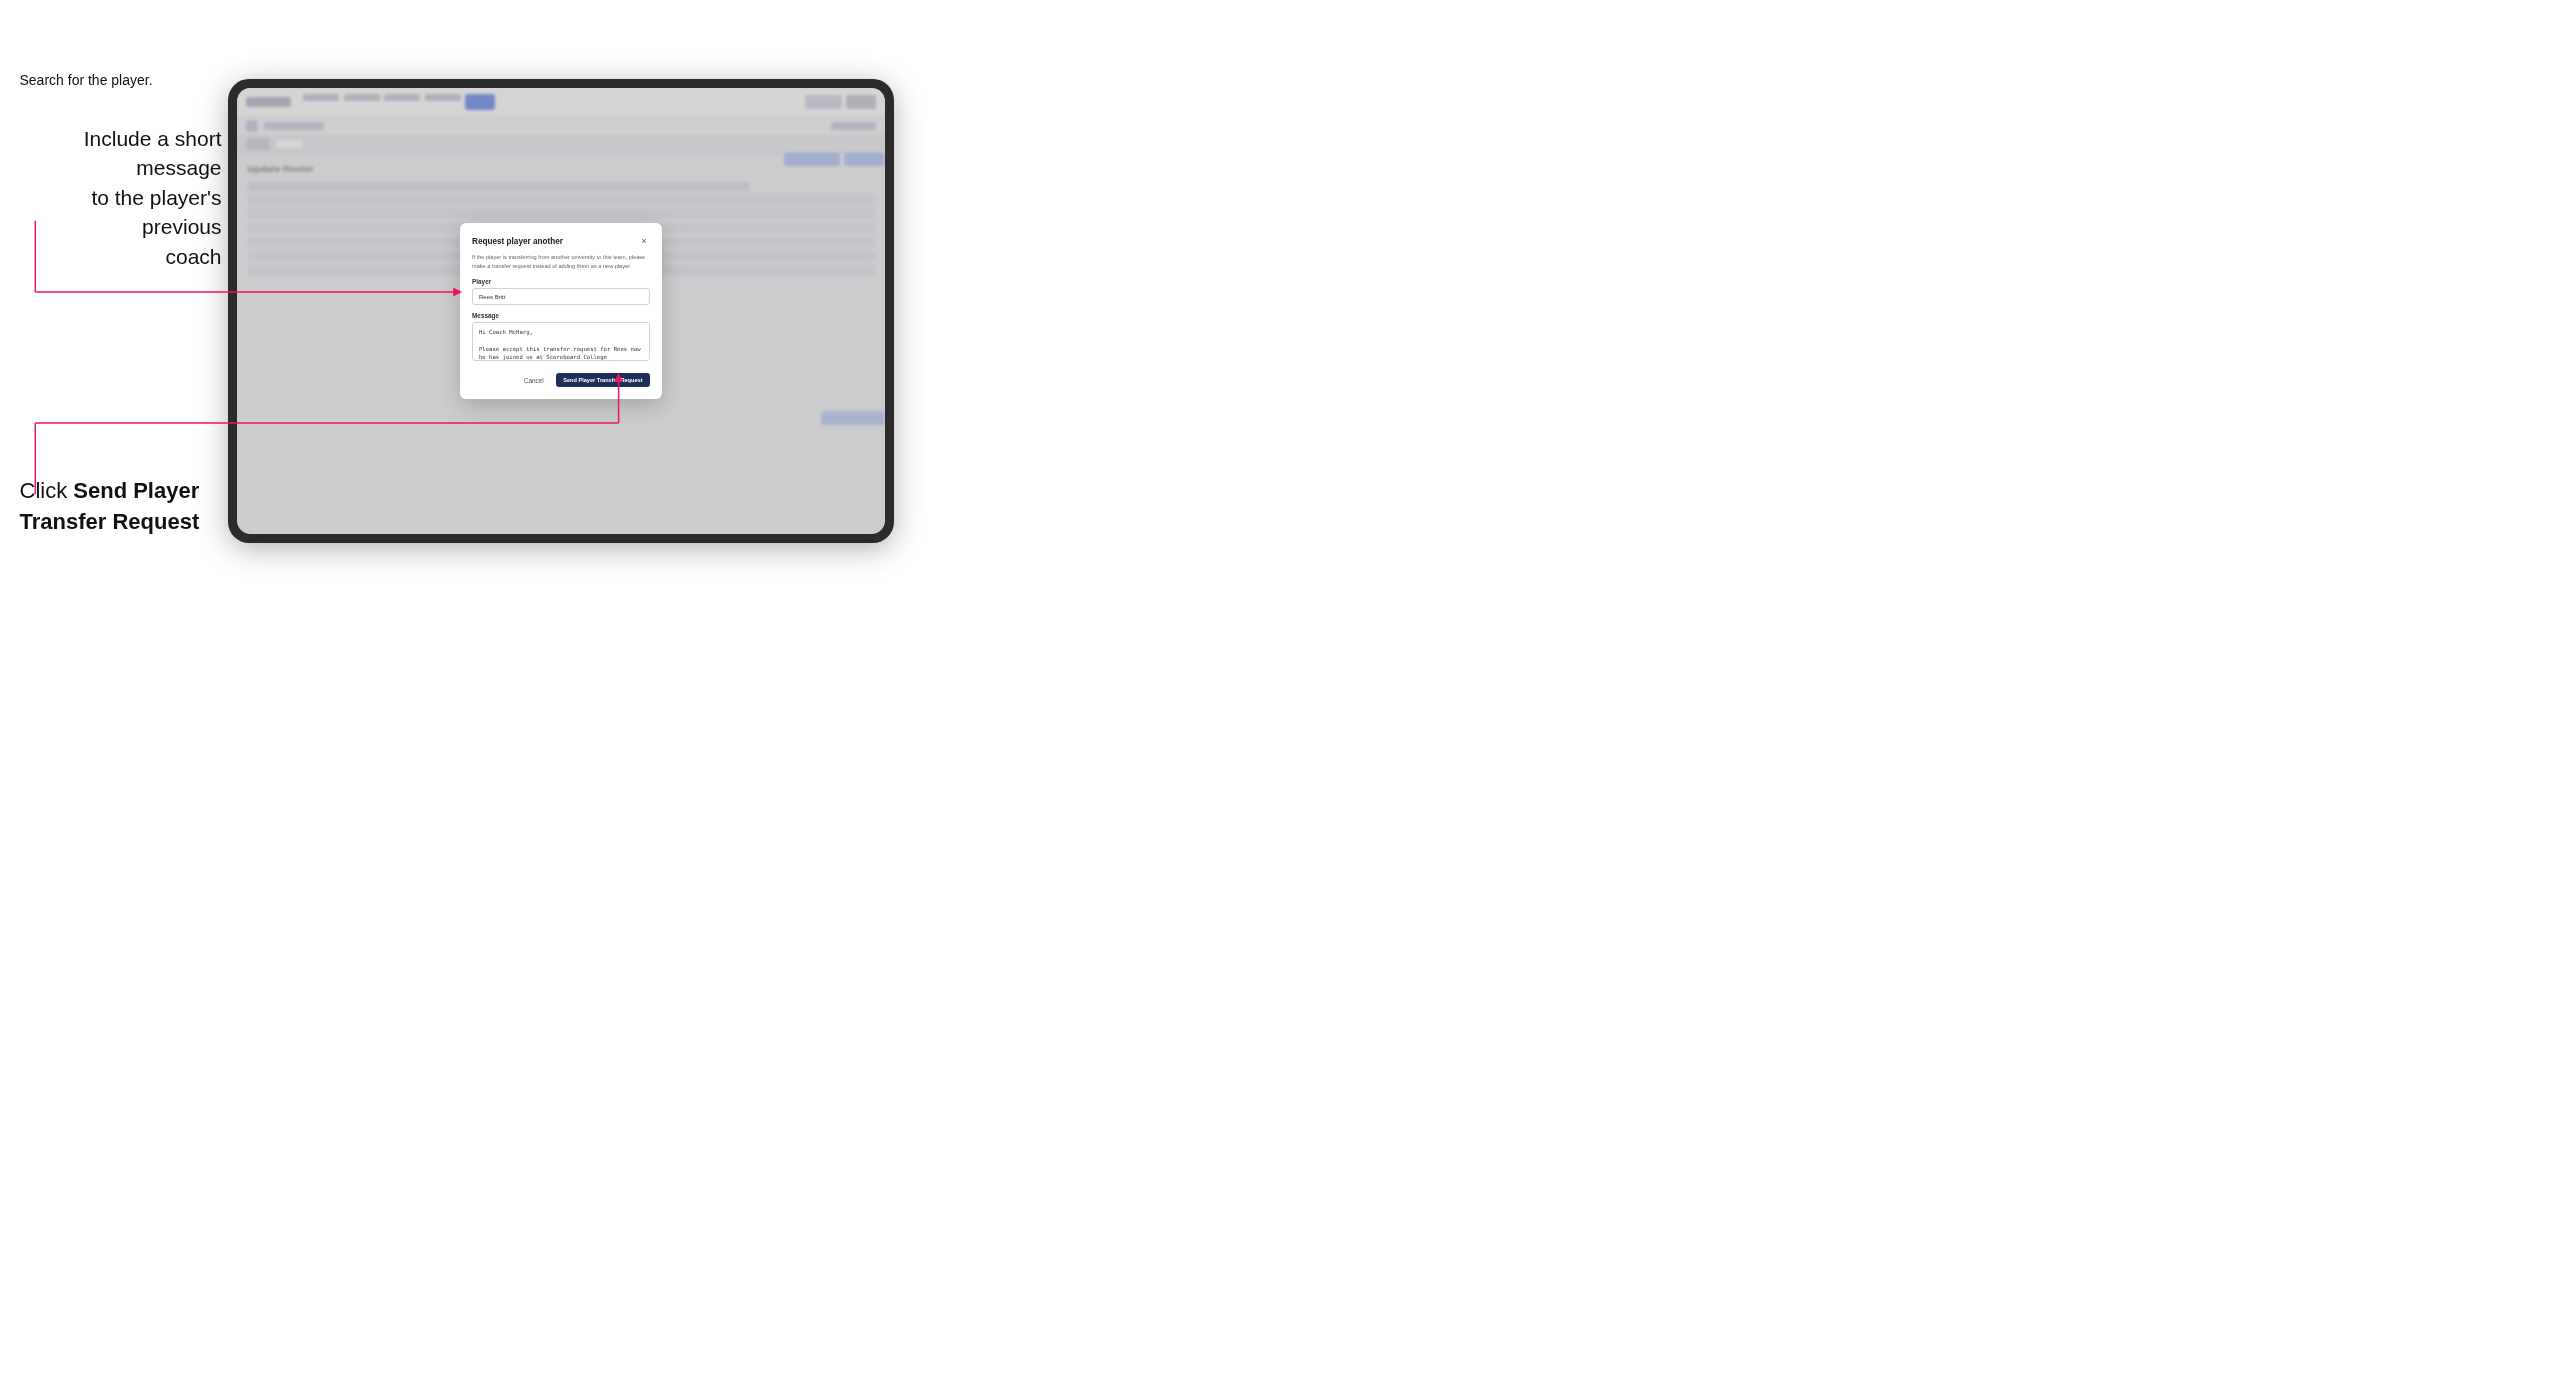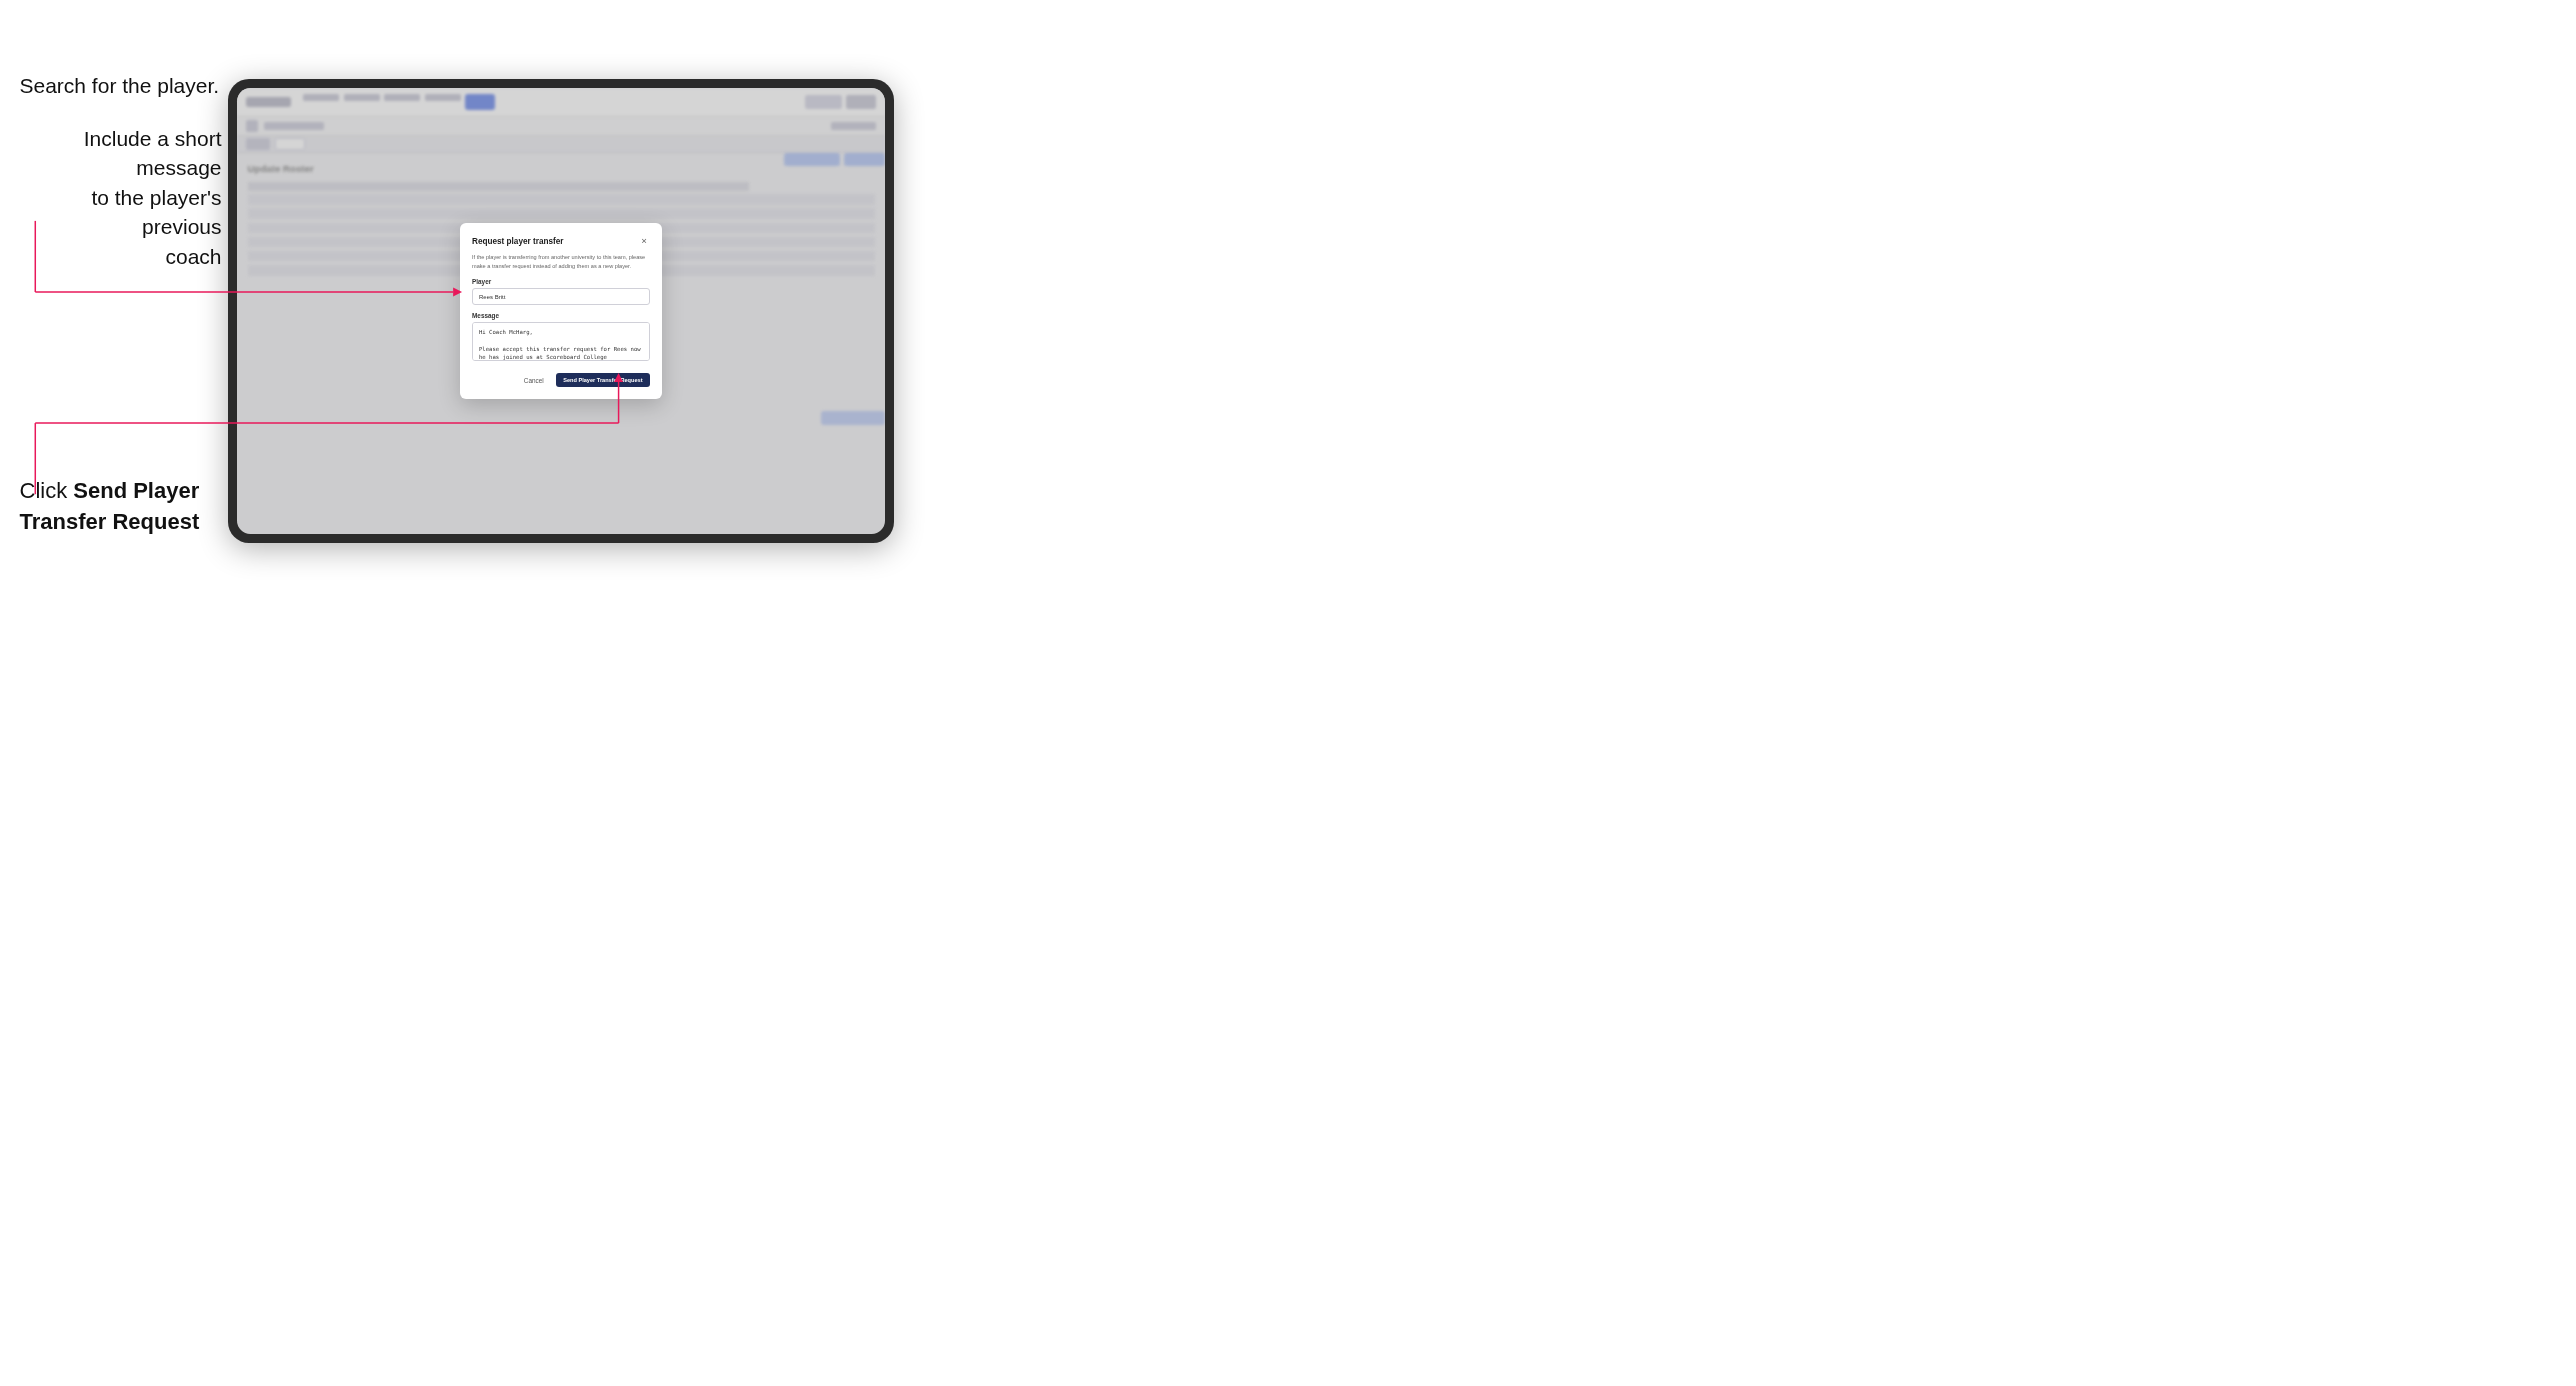--- a/index.html
+++ b/index.html
@@ -219,21 +219,21 @@
       left: 0;
       width: 2576px;
       height: 1386px;
       pointer-events: none;
       z-index: 100;
     }
   </style>
 </head>
 <body>
 
-<div style="position:absolute; top:71px; left:19.5px; font-size:21px; color:#111; line-height:1.4;">
+<div style="position:absolute; top:71px; left:19.5px; font-size:14px; color:#111; line-height:1.4;">
   <span>Search for the player.</span>
 </div>
 
 <div style="position:absolute; top:124px; left:19.5px; font-size:21px; color:#111; line-height:1.4; width:202px;text-align:right;">
   <span>Include a short message<br>to the player's previous<br>coach</span>
 </div>
 
 <div style="position:absolute; top:476px; left:19.5px; font-size:22px; color:#111; line-height:1.4; width:225px;">
   <span>Click <strong>Send Player Transfer Request</strong></span>
 </div>
@@ -303,21 +303,21 @@
         <div style="height:10.5px;background:#e2e2ea;border-radius:1.5px;margin-bottom:3.7px;"></div>
 
         <div style="position:absolute;bottom:-135px;right:0;width:64px;height:13.5px;background:#7b9ef5;border-radius:3px;opacity:0.5;"></div>
       </div>
     </div>
 
     <div class="modal-overlay">
       <div class="modal">
         
         <div class="modal-header">
-          <span class="modal-title">Request player transfer</span>
+          <span class="modal-title">Request player another</span>
           <button class="modal-close">
             <span>×</span>
           </button>
         </div>
 
         
         <p class="modal-description">If the player is transferring from another university to this team, please make a transfer request instead of adding them as a new player.</p>
 
         
         <div class="modal-label">Player</div>

